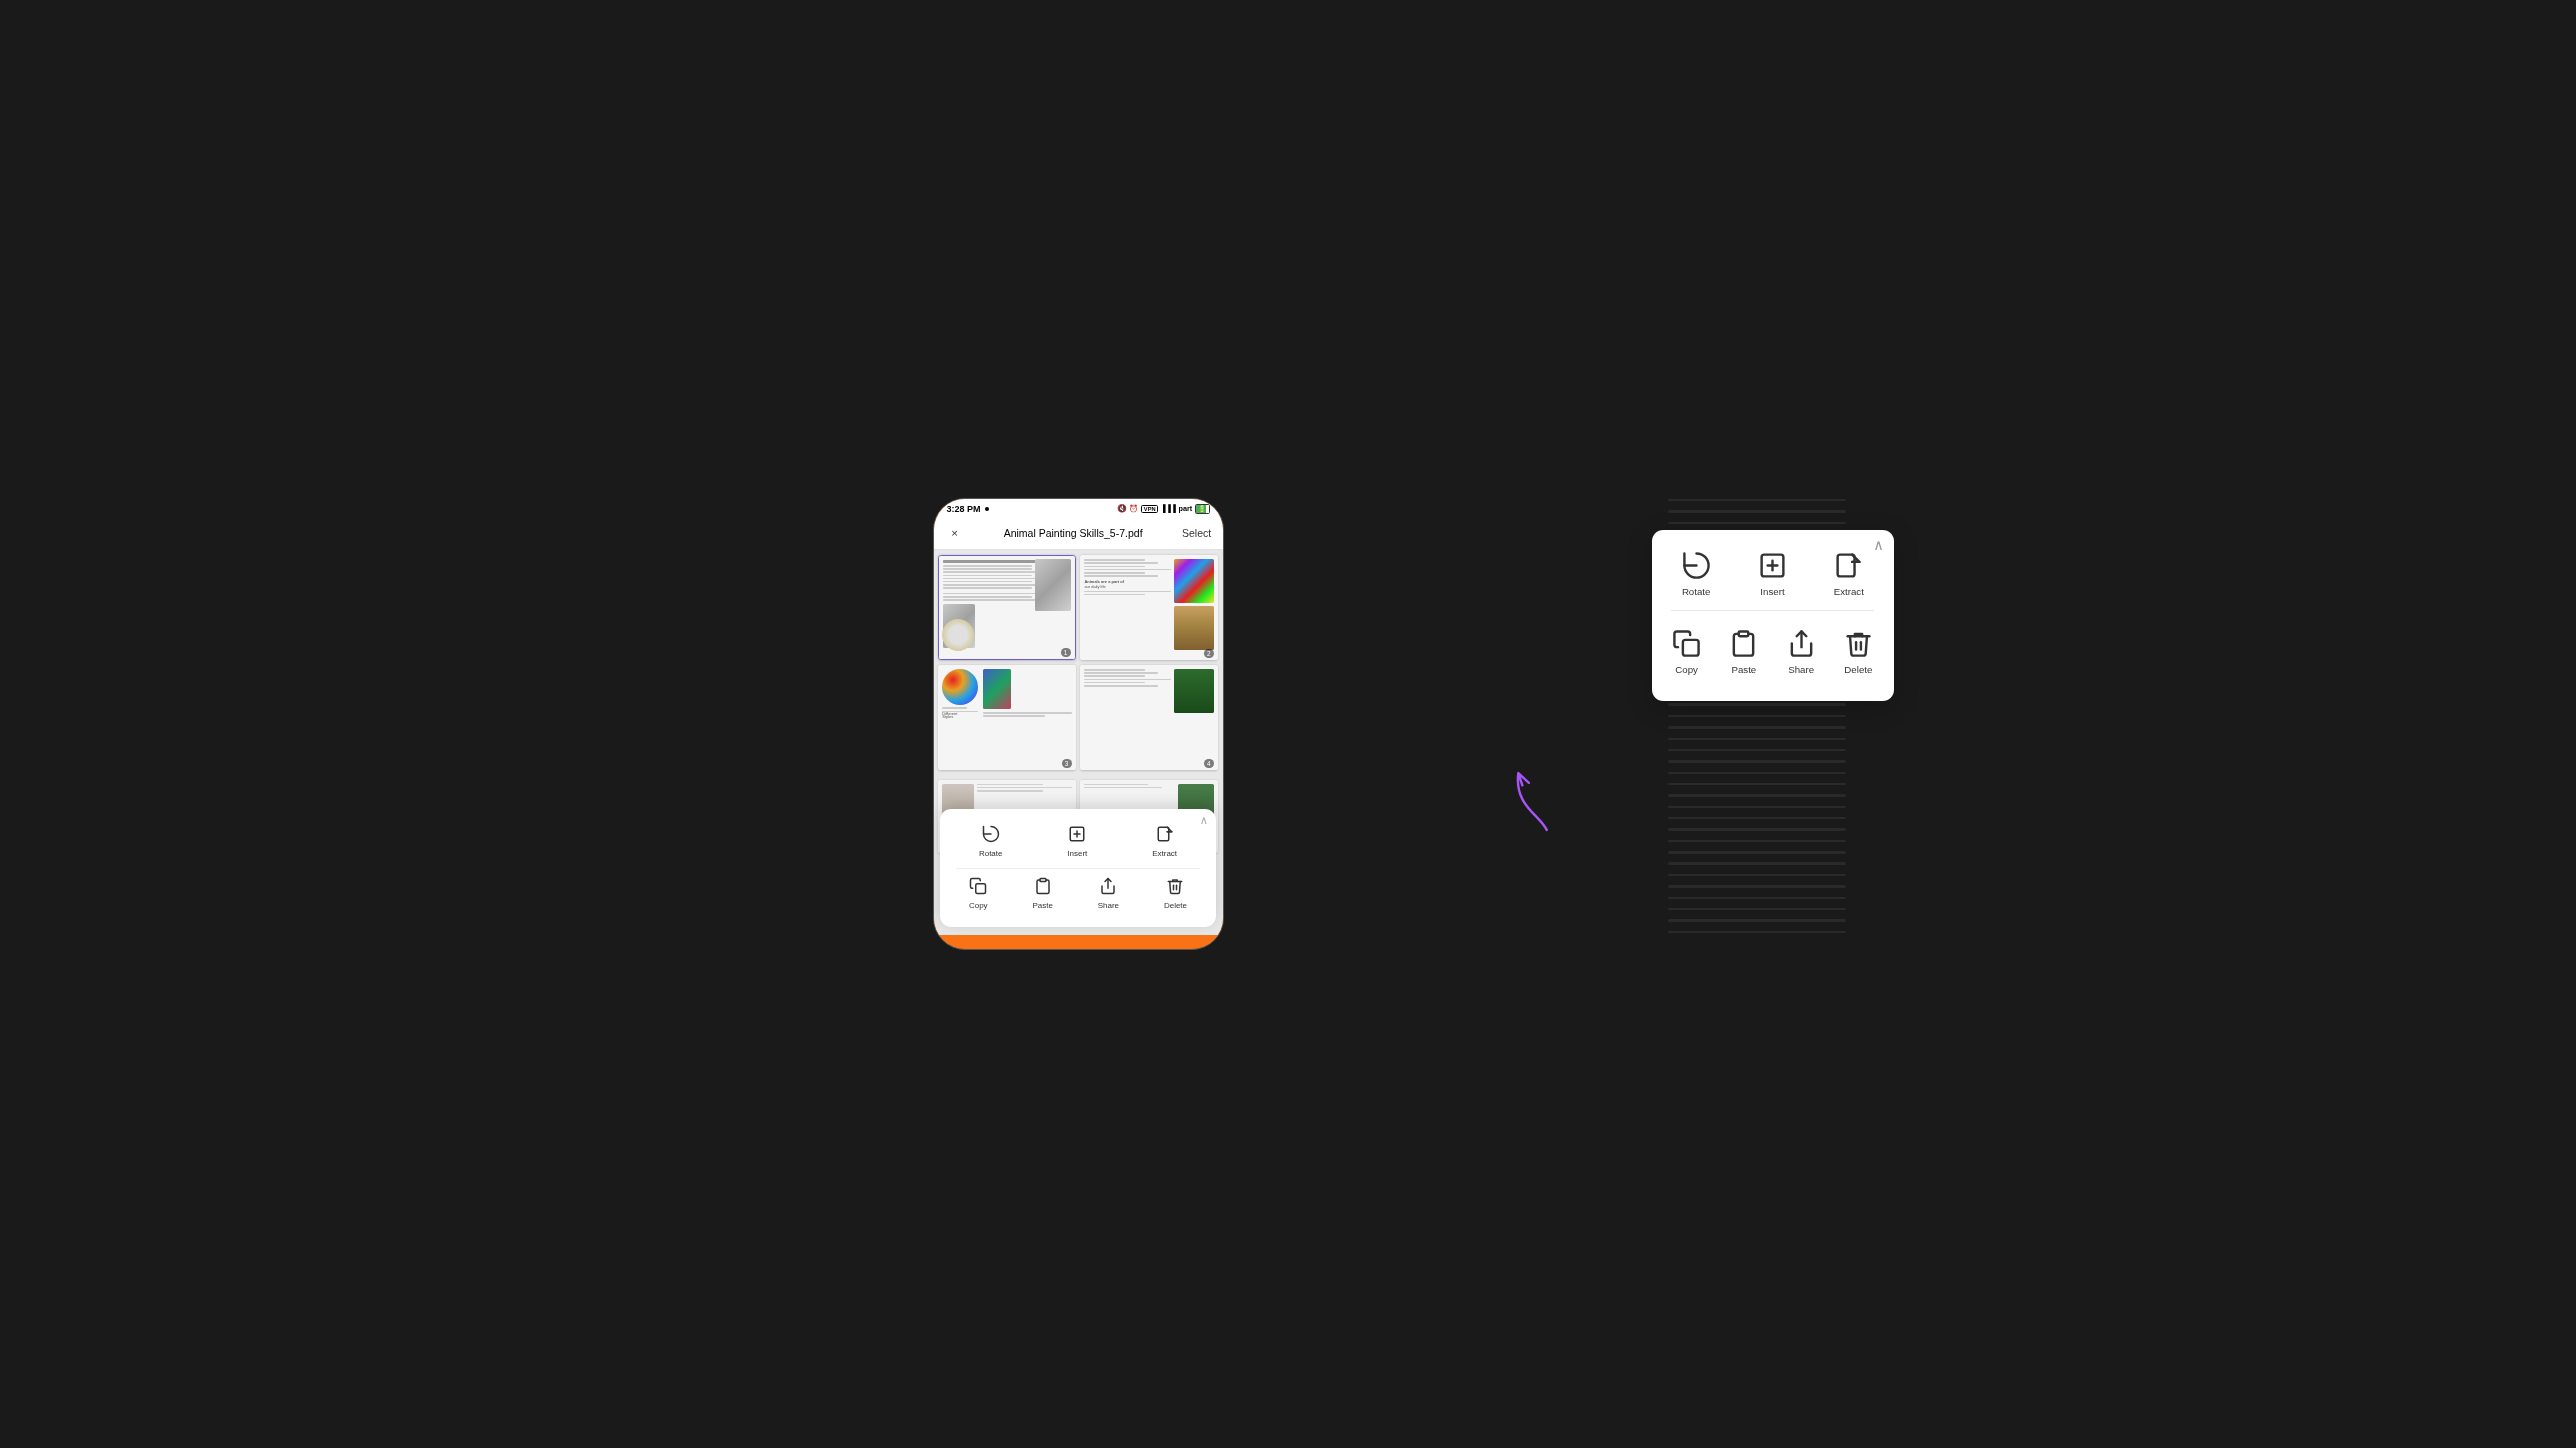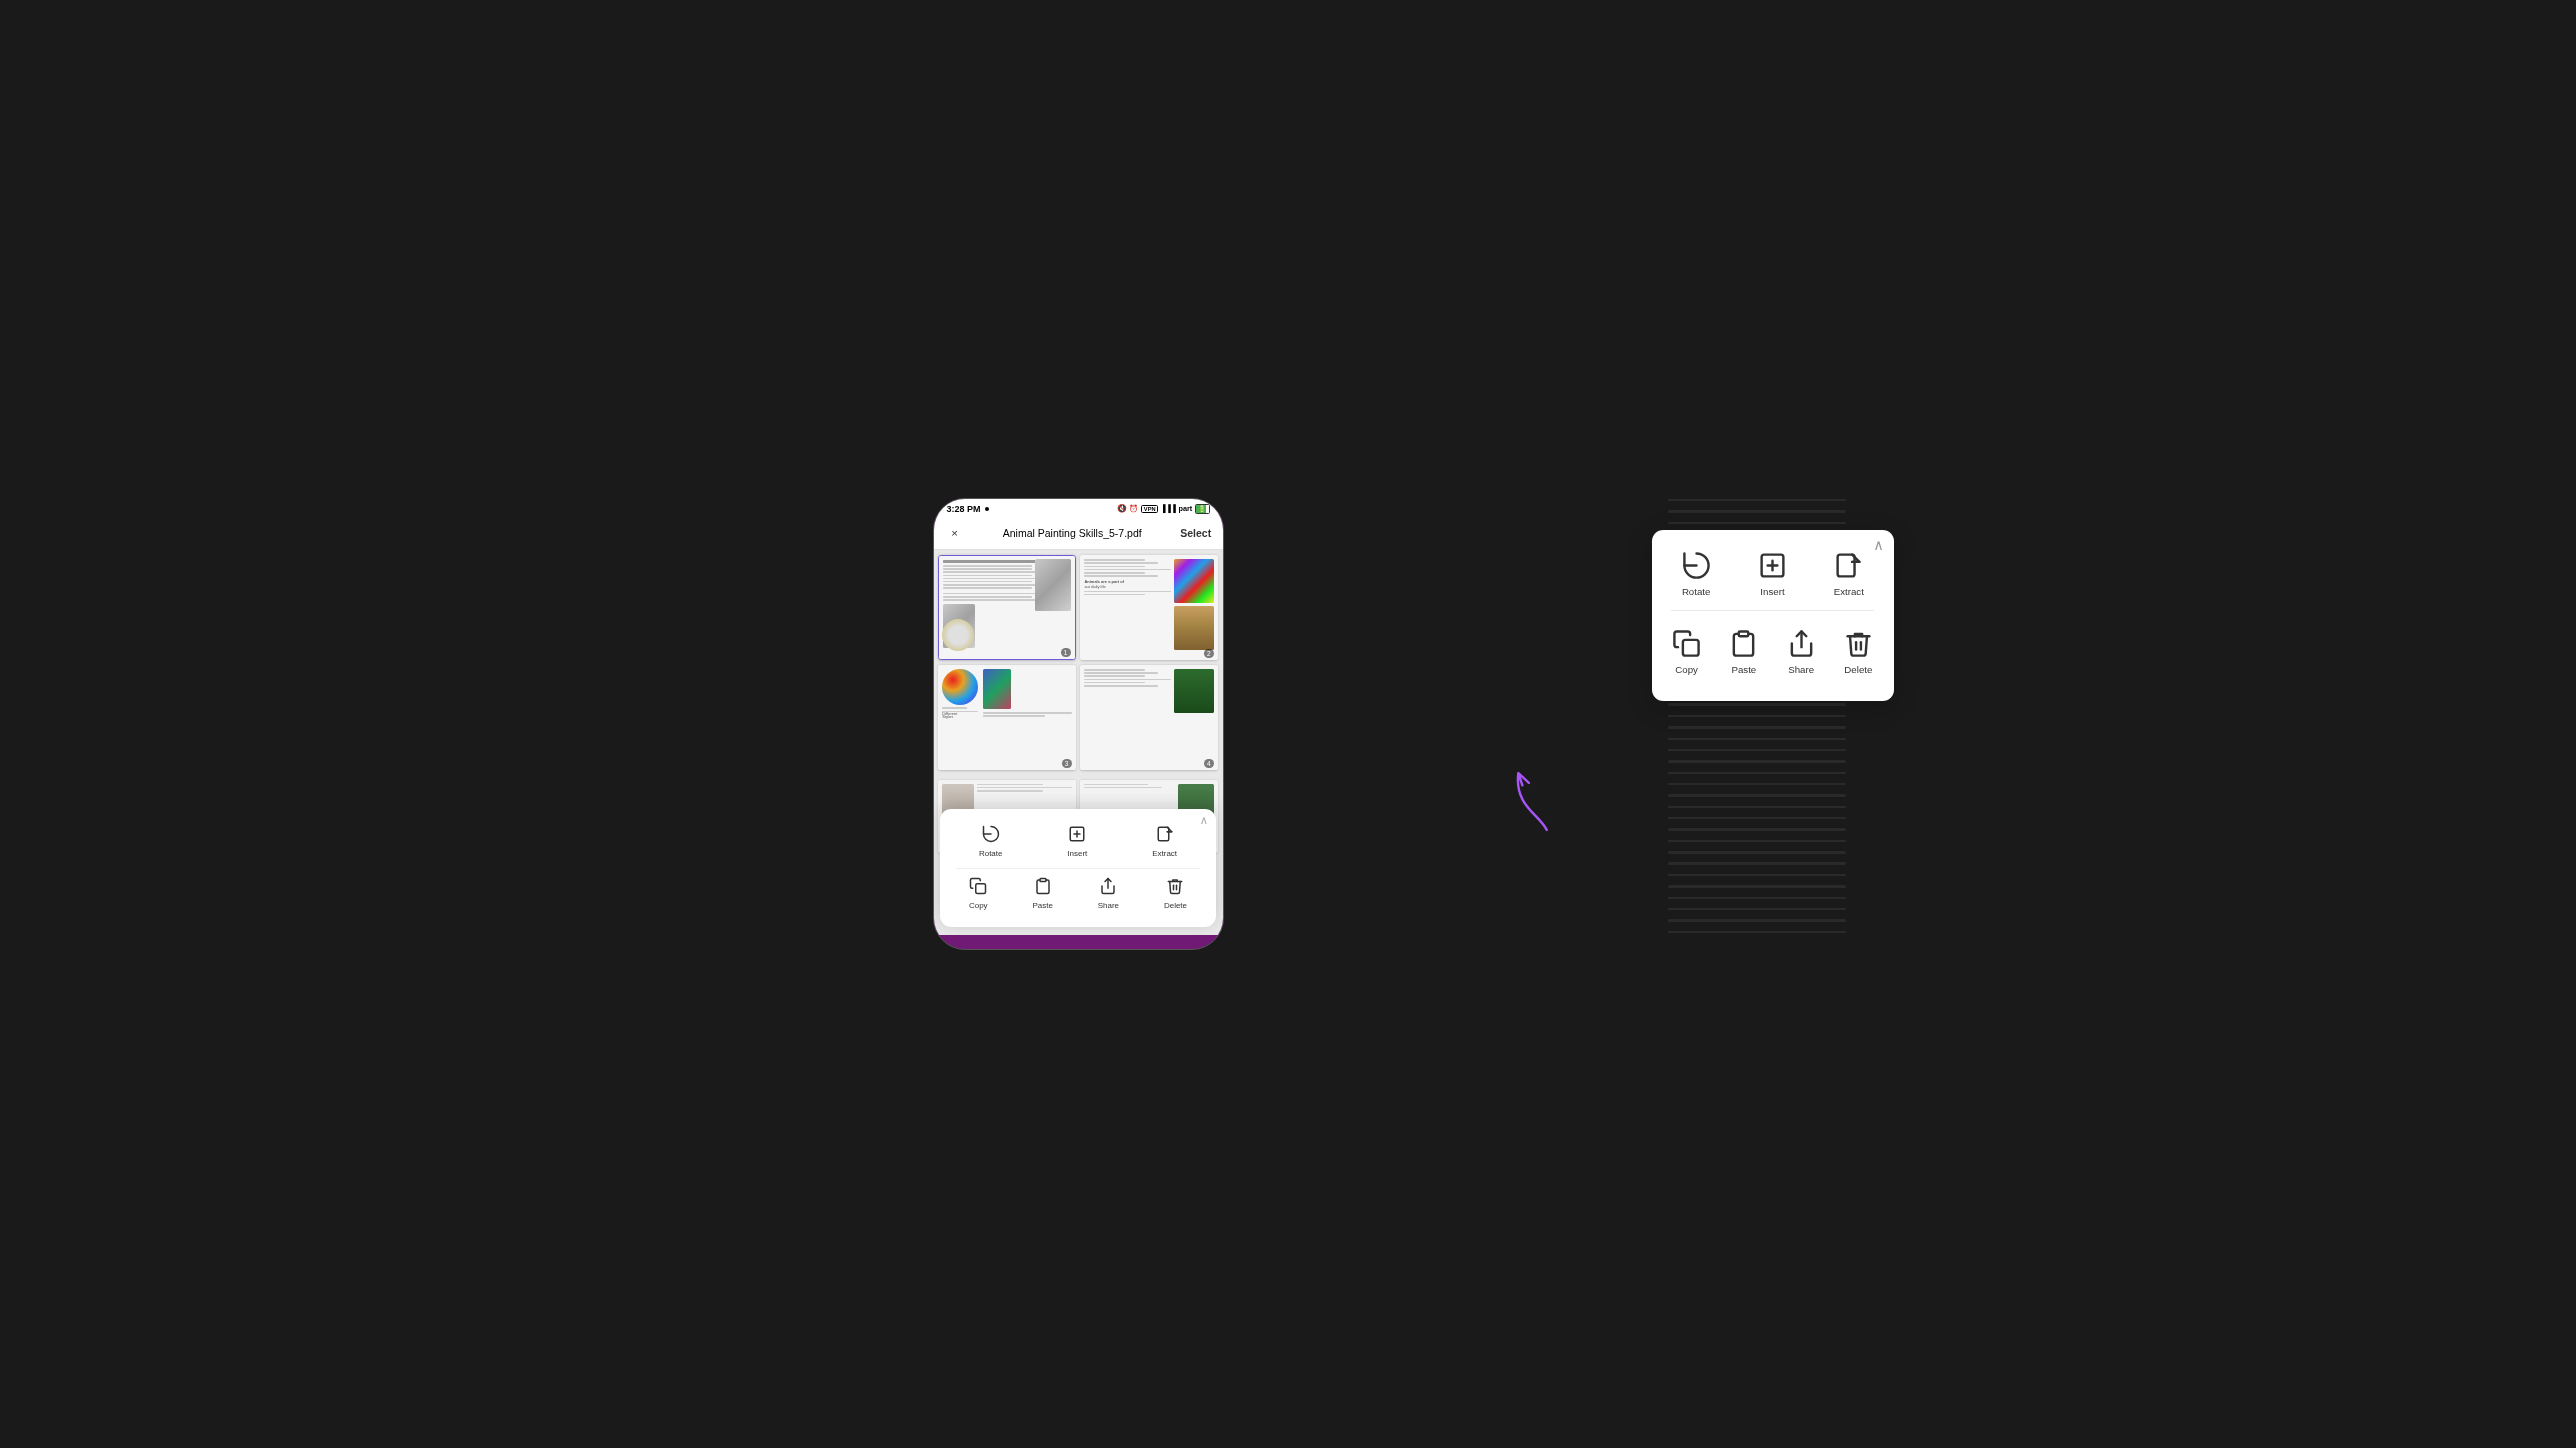--- a/index.html
+++ b/index.html
@@ -17,21 +17,21 @@
       width: 711px;
       height: 468px;
       display: flex;
       align-items: flex-start;
     }
 
     
     .phone-frame {
       width: 291px;
       height: 452px;
-      background: #701a75;
+      background: #f97316;
       border-radius: 32px;
       border: 1.6px solid #555;
       overflow: hidden;
       position: relative;
       flex-shrink: 0;
       margin-top: 8px;
     }
 
     
     .status-bar {
@@ -69,21 +69,21 @@
       display: flex;
       align-items: center;
       justify-content: center;
       cursor: pointer;
       font-size: 11.3px;
       color: #333;
     }
     .select-btn {
       font-size: 10.5px;
       color: #333;
-      font-weight: 700;
+      font-weight: 400;
       cursor: pointer;
     }
 
     
     .content-area {
       height: calc(100% - 65px);
       background: #e8e8e8;
       overflow: hidden;
       position: relative;
     }

